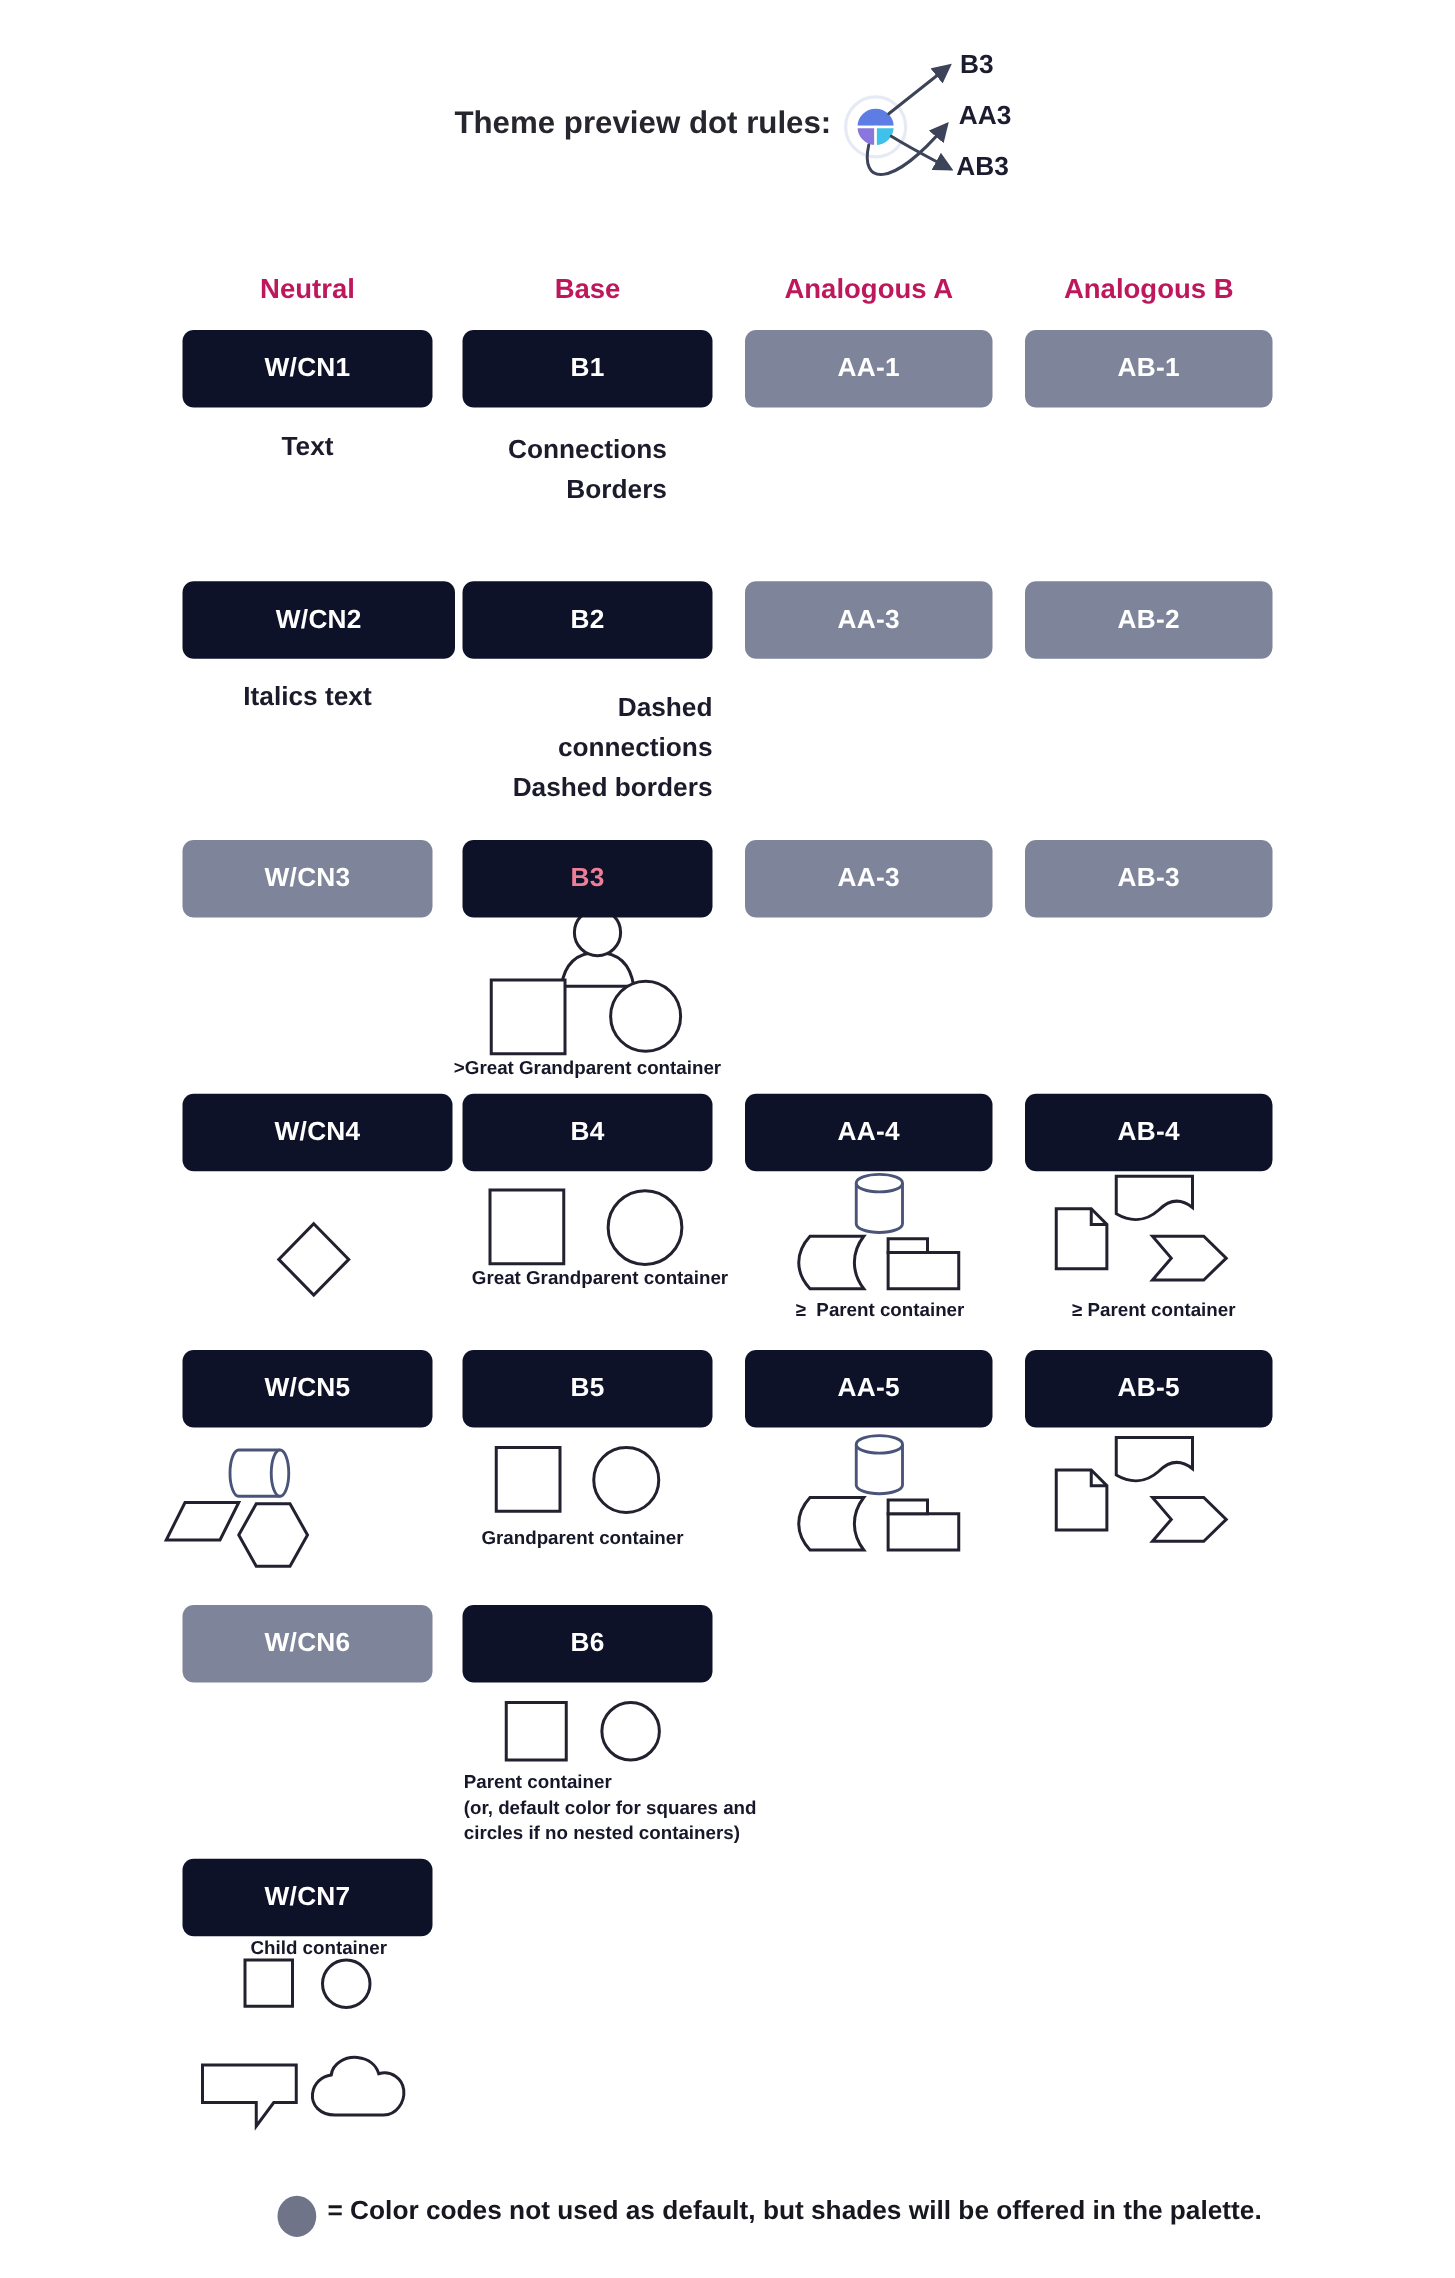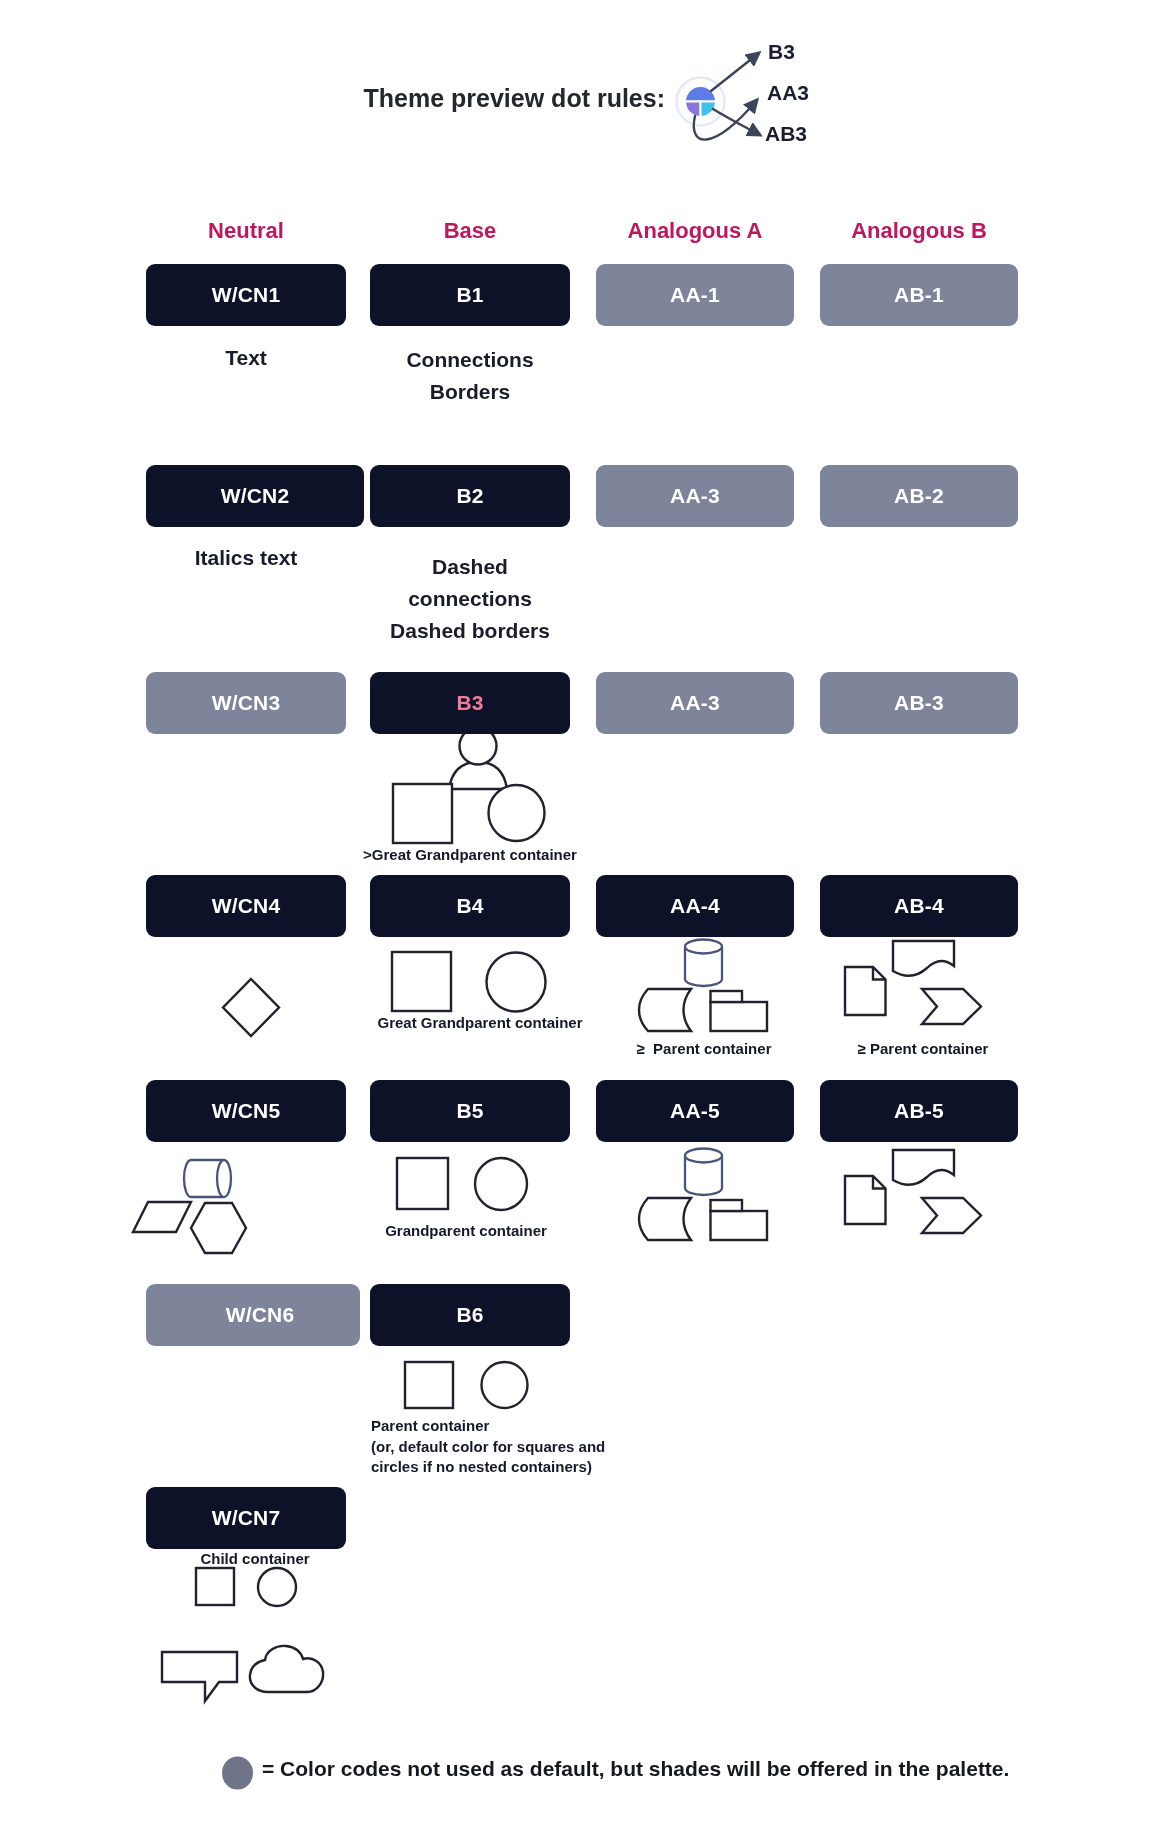--- a/index.html
+++ b/index.html
@@ -12,21 +12,21 @@
     font-size:25px;font-weight:600;color:#26262e;}
   .dot-label{position:absolute;font-size:21px;font-weight:600;color:#1c1c30;}
   .hdr{position:absolute;top:218px;text-align:center;font-size:22px;font-weight:700;color:#be185d;}
   .swatch{position:absolute;height:62px;border-radius:9px;display:flex;align-items:center;
     justify-content:center;font-size:21px;font-weight:700;color:#ffffff;letter-spacing:.2px;}
   .dark{background:#0e1229;}
   .gray{background:#7e8499;}
   .pink{color:#ee7e98;}
   .note{position:absolute;font-size:21px;font-weight:600;color:#1b1b2b;}
   .center{text-align:center;}
-  .note .inner{display:inline-block;text-align:center;}
+  .note .inner{display:inline-block;text-align:right;}
   .note .line{display:block;line-height:32px;}
   .cap{position:absolute;font-size:15px;font-weight:700;color:#17172a;white-space:pre;}
   .cap .line{display:block;line-height:20.5px;white-space:normal;}
   .legend-text{position:absolute;left:262px;top:1757px;font-size:21px;font-weight:700;color:#17171f;}
 </style>
 </head>
 <body>
 
 <div class="canvas">
 
@@ -136,31 +136,31 @@
   <div class="swatch dark" style="left:146px;top:465px;width:218px;">W/CN2</div>
   <div class="swatch dark" style="left:370px;top:465px;width:200px;">B2</div>
   <div class="swatch gray" style="left:596px;top:465px;width:198px;">AA-3</div>
   <div class="swatch gray" style="left:820px;top:465px;width:198px;">AB-2</div>
 
   <div class="swatch gray" style="left:146px;top:672px;width:200px;">W/CN3</div>
   <div class="swatch dark pink" style="left:370px;top:672px;width:200px;">B3</div>
   <div class="swatch gray" style="left:596px;top:672px;width:198px;">AA-3</div>
   <div class="swatch gray" style="left:820px;top:672px;width:198px;">AB-3</div>
 
-  <div class="swatch dark" style="left:146px;top:875px;width:200px;">W/CN4</div>
+  <div class="swatch dark" style="left:146px;top:875px;width:216px;">W/CN4</div>
   <div class="swatch dark" style="left:370px;top:875px;width:200px;">B4</div>
   <div class="swatch dark" style="left:596px;top:875px;width:198px;">AA-4</div>
   <div class="swatch dark" style="left:820px;top:875px;width:198px;">AB-4</div>
 
   <div class="swatch dark" style="left:146px;top:1080px;width:200px;">W/CN5</div>
   <div class="swatch dark" style="left:370px;top:1080px;width:200px;">B5</div>
   <div class="swatch dark" style="left:596px;top:1080px;width:198px;">AA-5</div>
   <div class="swatch dark" style="left:820px;top:1080px;width:198px;">AB-5</div>
 
-  <div class="swatch gray" style="left:146px;top:1284px;width:200px;padding-left:14px;">W/CN6</div>
+  <div class="swatch gray" style="left:146px;top:1284px;width:200px;">W/CN6</div>
   <div class="swatch dark" style="left:370px;top:1284px;width:200px;">B6</div>
 
   <div class="swatch dark" style="left:146px;top:1487px;width:200px;">W/CN7</div>
 
   <div class="note center" style="left:146px;top:346px;width:200px;">Text</div>
   <div class="note center" style="left:370px;top:344px;width:200px;">
     <span class="inner">
       <span class="line">Connections</span>
       <span class="line">Borders</span>
     </span>

